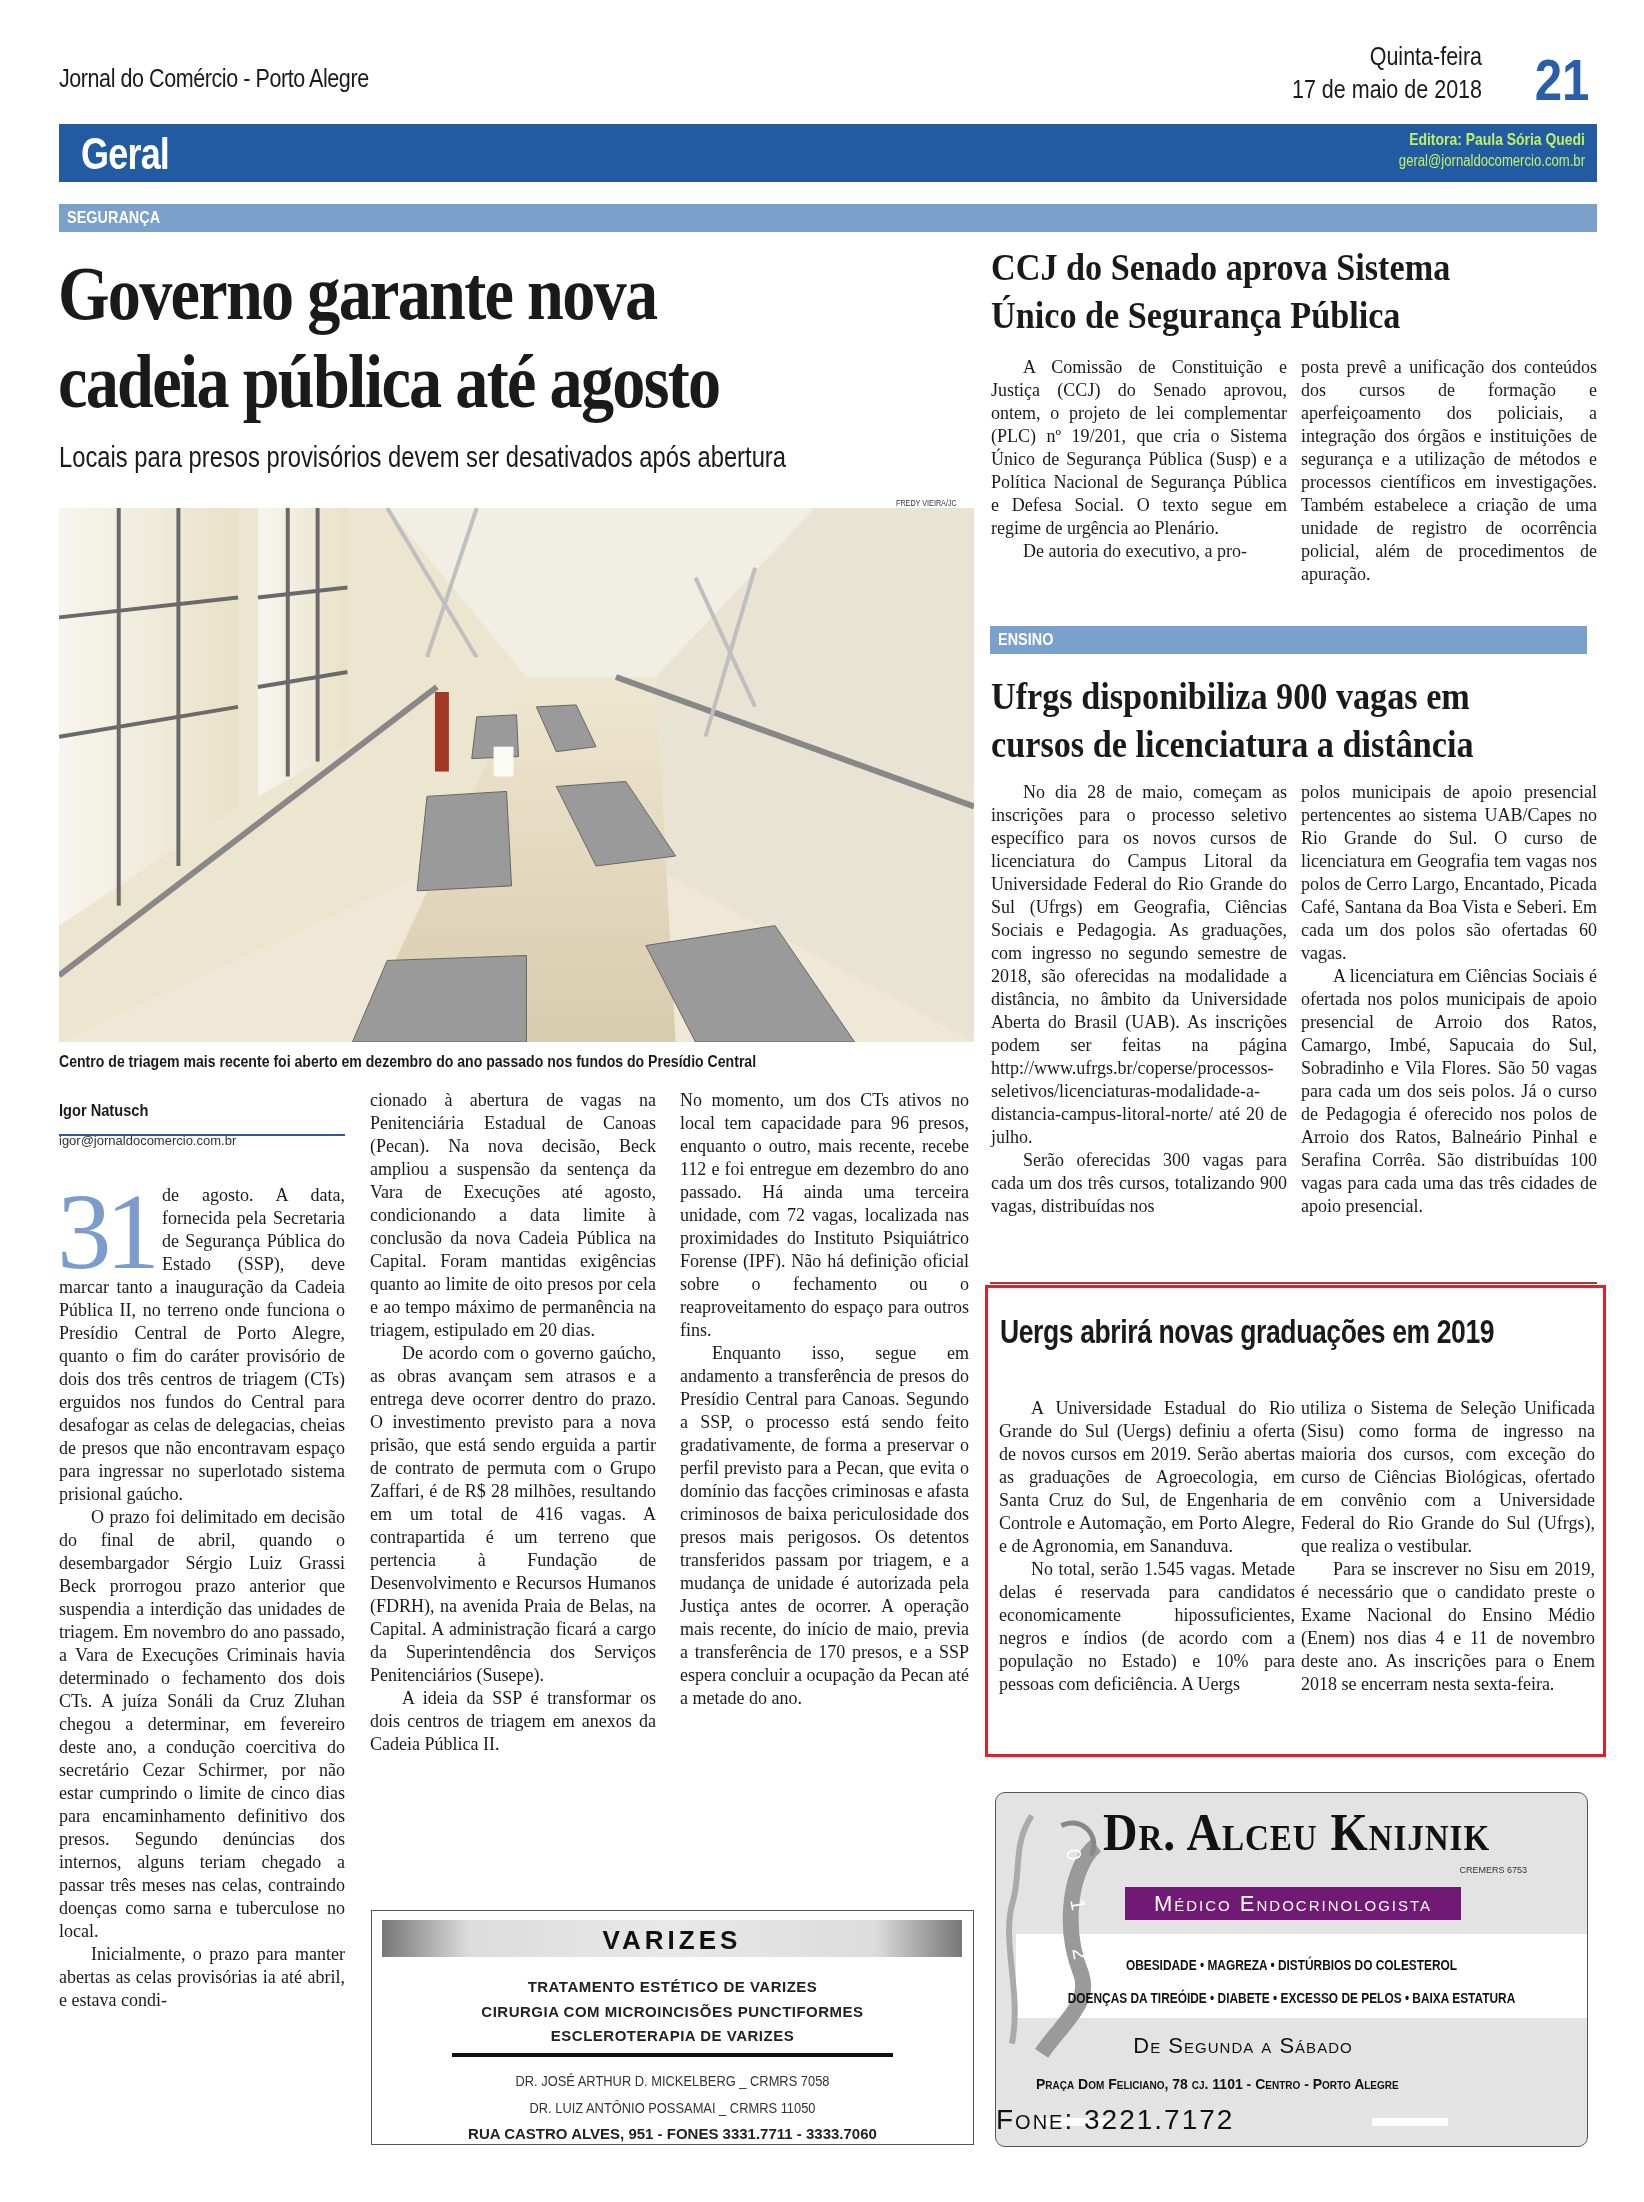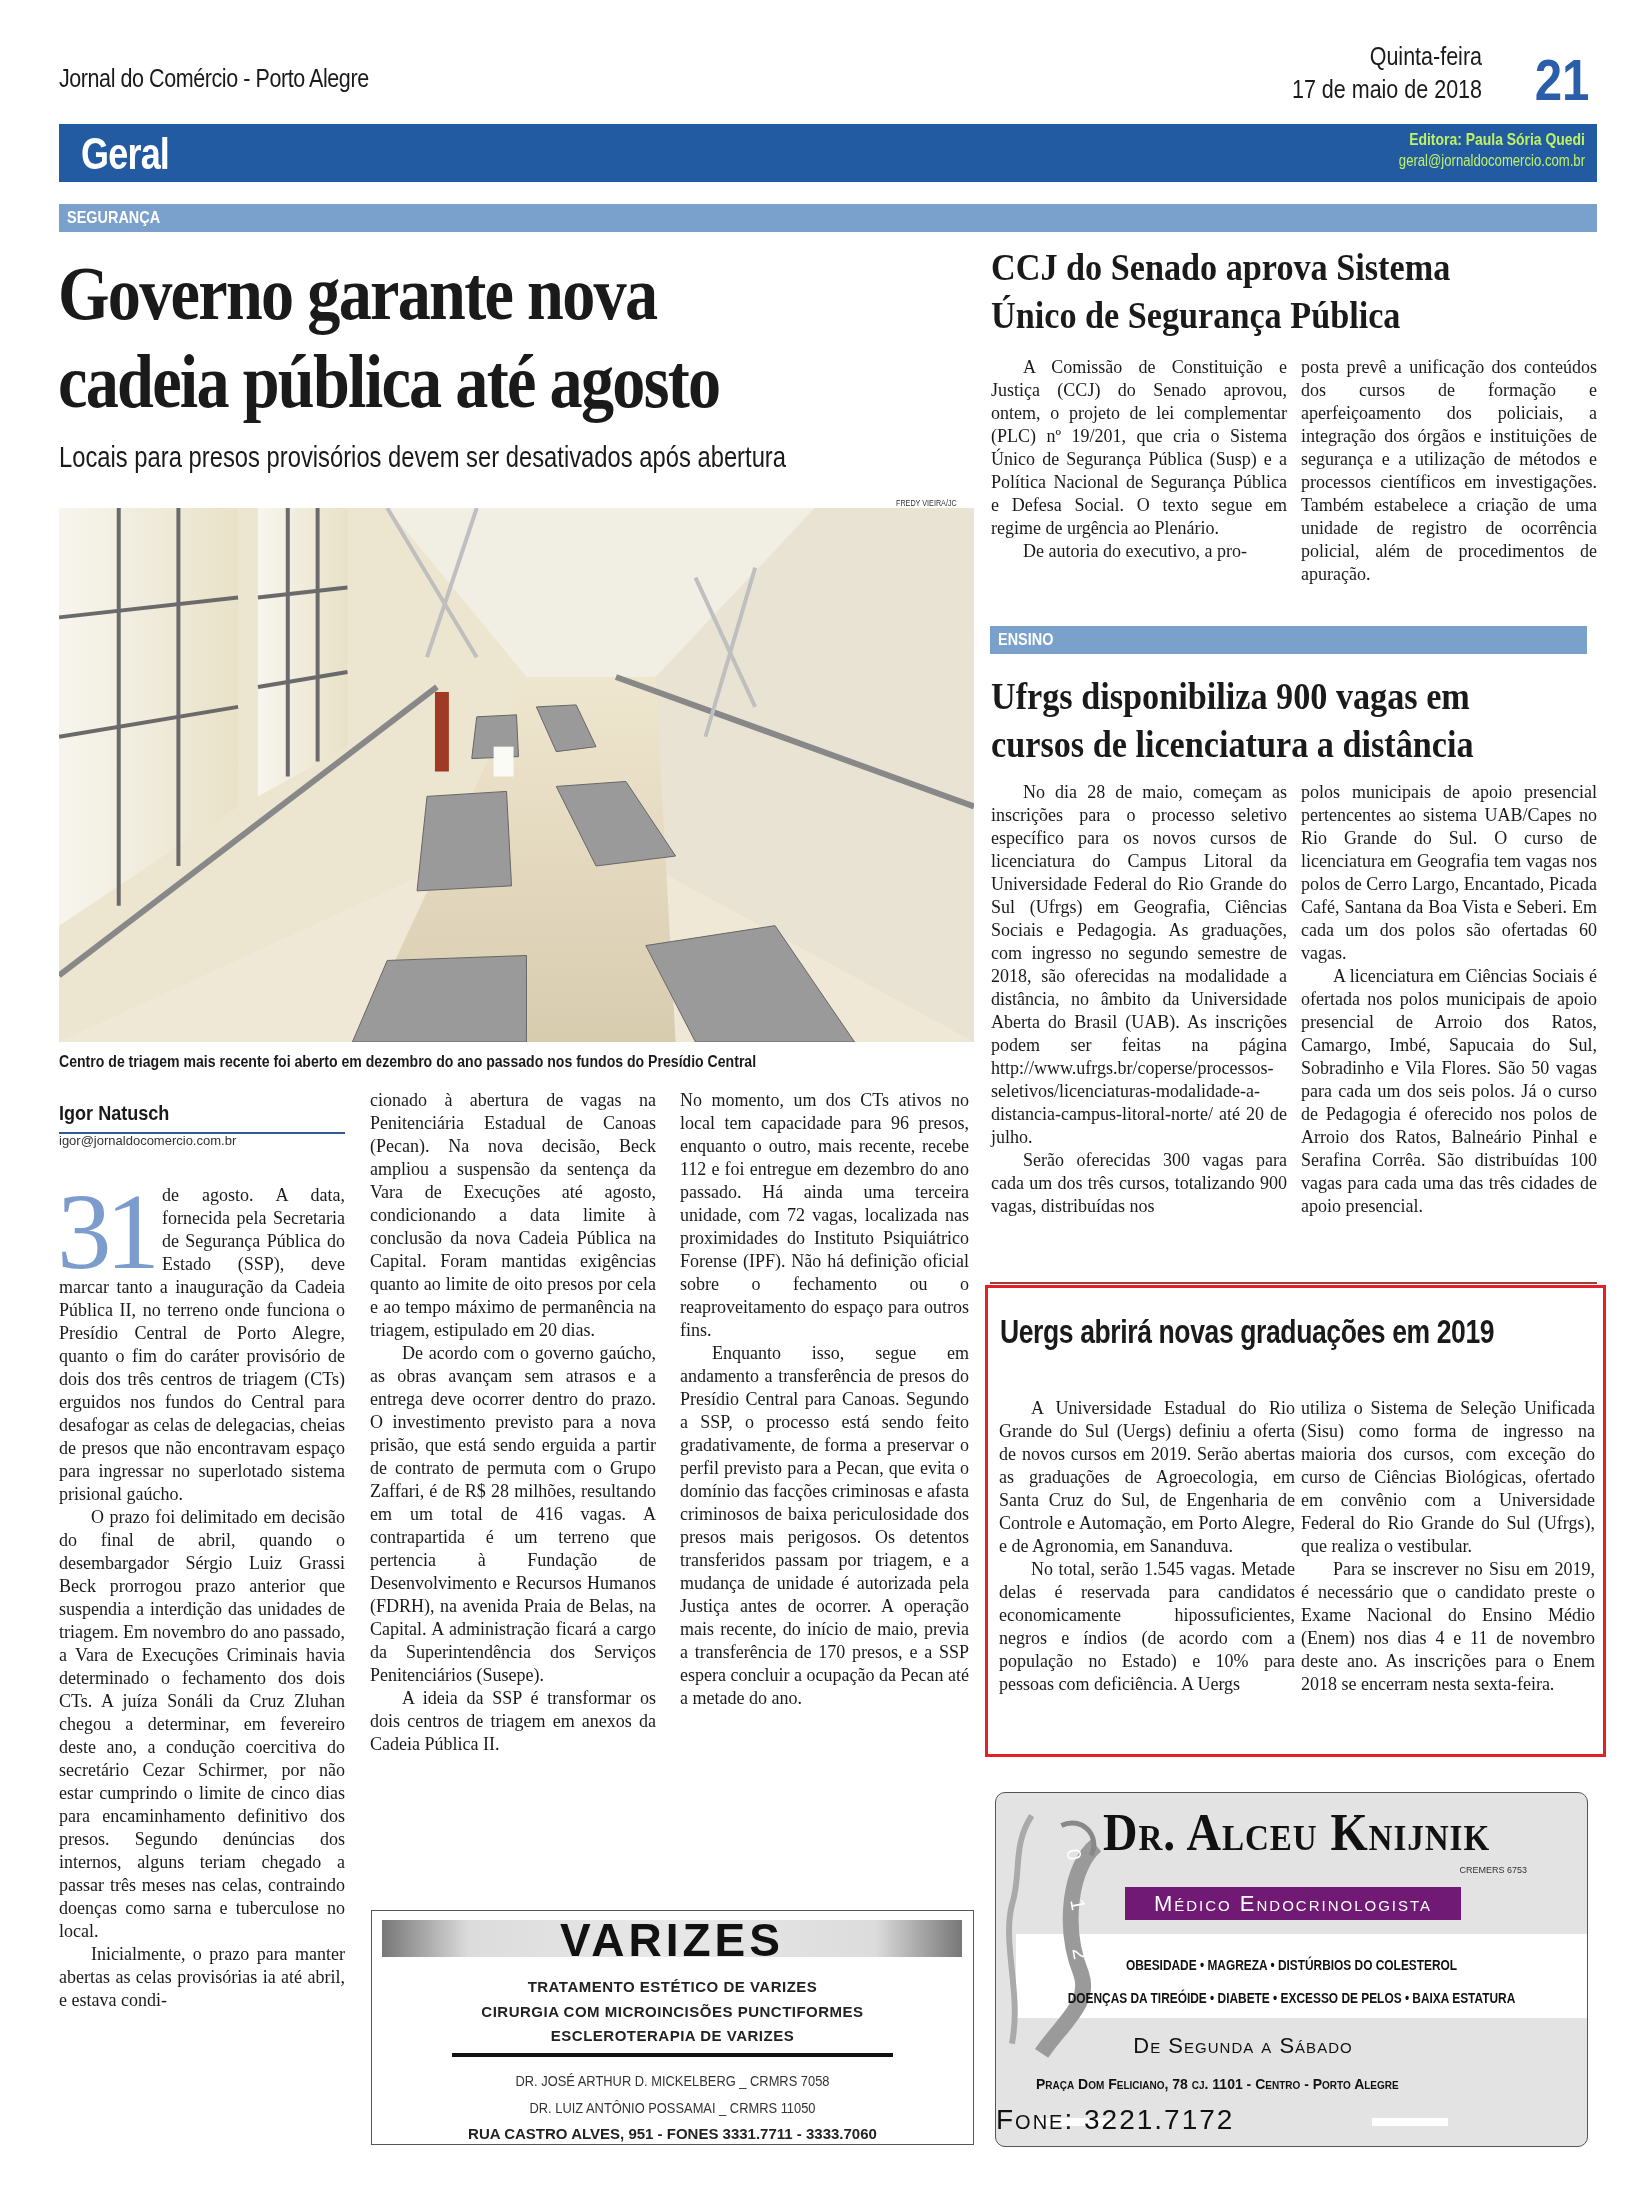--- a/index.html
+++ b/index.html
@@ -20,42 +20,42 @@
   .kicker { background: #7aa0cc; color: #fff; font-family: "Liberation Sans", sans-serif; font-weight: bold; font-size: 17px; padding-left: 8px; height: 28px; line-height: 28px; }
   .kicker span { display: inline-block; transform: scaleX(0.85); transform-origin: left; }
 
   
   #main-headline { left: 58px; top: 249px; width: 925px; font-size: 77px; font-weight: bold; line-height: 88px; letter-spacing: -2px; transform: scaleX(0.86); transform-origin: left; font-family: "Liberation Serif", serif; white-space: nowrap; }
   #main-subhead { left: 59px; top: 441px; font-size: 29px; font-family: "Liberation Sans", sans-serif; transform: scaleX(0.82); transform-origin: left; white-space: nowrap; }
   #photo-credit { left: 896px; top: 498px; font-size: 9px; font-family: "Liberation Sans", sans-serif; color: #333; transform: scaleX(0.8); transform-origin: left; }
   #main-photo { left: 59px; top: 508px; width: 915px; height: 534px; overflow: hidden; background: linear-gradient(180deg, #f4ecd8 0%, #ece3cd 40%, #d9d2c2 100%); }
   #photo-caption { left: 59px; top: 1053px; font-size: 16px; font-weight: bold; font-family: "Liberation Sans", sans-serif; transform: scaleX(0.88); transform-origin: left; white-space: nowrap; }
 
-  .byline { left: 59px; top: 1101px; width: 286px; border-bottom: 2px solid #2f5a94; padding-bottom: 7px; font-family: "Liberation Sans", sans-serif; font-weight: bold; font-size: 21px; }
+  .byline { left: 59px; top: 1101px; width: 286px; border-bottom: 2px solid #2f5a94; padding-bottom: 13px; font-family: "Liberation Sans", sans-serif; font-weight: bold; font-size: 17px; }
   .byline span { display: inline-block; transform: scaleX(0.86); transform-origin: left; }
   .byline-email { left: 59px; top: 1133px; font-size: 13px; font-family: "Liberation Sans", sans-serif; color: #333; }
 
   .col { position: absolute; font-size: 18px; line-height: 23px; text-align: justify; hyphens: manual; font-family: "Liberation Serif", serif; }
   .col p { text-indent: 32px; }
   .col p.noindent { text-indent: 0; }
   .dropcap { float: left; font-size: 109px; line-height: 88px; color: #7b9ccc; margin: 4px 8px -4px -2px; font-family: "Liberation Serif", serif; letter-spacing: -6px; }
 
   
   #ccj-headline { left: 991px; top: 243px; width: 627px; font-size: 38px; font-weight: bold; line-height: 48px; transform: scaleX(0.9); transform-origin: left; white-space: nowrap; }
   #ensino-kicker { left: 990px; top: 626px; width: 597px; }
   #ufrgs-headline { left: 991px; top: 672px; font-size: 38px; font-weight: bold; line-height: 48px; transform: scaleX(0.9); transform-origin: left; white-space: nowrap; }
   #ensino-rule { left: 990px; top: 1282px; width: 607px; height: 2px; background: #a13a3a; }
 
   #uergs-box { left: 985px; top: 1285px; width: 621px; height: 472px; border: 3px solid #e3202a; }
   #uergs-headline { left: 12px; top: 24px; font-size: 34px; font-weight: bold; font-family: "Liberation Sans", sans-serif; transform: scaleX(0.78); transform-origin: left; white-space: nowrap; letter-spacing: -0.5px; }
 
   
   #ad-varizes { left: 371px; top: 1910px; width: 603px; height: 235px; border: 1.5px solid #555; background: #fff; text-align: center; font-family: "Liberation Sans", sans-serif; }
   #varizes-title-bar { position: absolute; left: 10px; top: 9px; width: 580px; height: 37px; background: linear-gradient(90deg, #777 0%, #dcdcdc 15%, #e8e8e8 50%, #dcdcdc 85%, #777 100%); }
-  #varizes-title { font-size: 46px; font-weight: bold; letter-spacing: 4px; line-height: 40px; color: #111; }
+  #varizes-title { font-size: 26px; font-weight: bold; letter-spacing: 4px; line-height: 40px; color: #111; }
   .varizes-line { position: absolute; left: 0; width: 100%; font-size: 15px; font-weight: bold; color: #222; letter-spacing: 0.5px; }
   .varizes-doc { position: absolute; left: 0; width: 100%; font-size: 14px; color: #333; transform: scaleX(0.92); }
   #varizes-hr { position: absolute; left: 80px; top: 142px; width: 441px; height: 4px; background: #111; }
 
   #ad-knijnik { left: 995px; top: 1792px; width: 593px; height: 355px; border: 1.5px solid #555; border-radius: 10px; background: #e3e3e3; overflow: hidden; font-family: "Liberation Sans", sans-serif; }
   #knijnik-white { position: absolute; left: 20px; top: 141px; width: 573px; height: 84px; background: #fff; }
   #knijnik-name { position: absolute; left: 107px; top: 10px; font-size: 52px; font-weight: bold; font-family: "Liberation Serif", serif; letter-spacing: 1px; transform: scaleX(0.92); transform-origin: left; font-variant: small-caps; color: #111; }
   #knijnik-cremers { position: absolute; right: 60px; top: 72px; font-size: 9px; color: #333; }
   #knijnik-specialty-bar { position: absolute; left: 129px; top: 94px; width: 336px; height: 33px; background: #701a75; color: #fff; text-align: center; font-size: 22px; letter-spacing: 2px; line-height: 33px; font-variant: small-caps; }
   .knijnik-services { position: absolute; left: 0; width: 100%; text-align: center; font-size: 14px; font-weight: bold; color: #111; transform: scaleX(0.85); }

